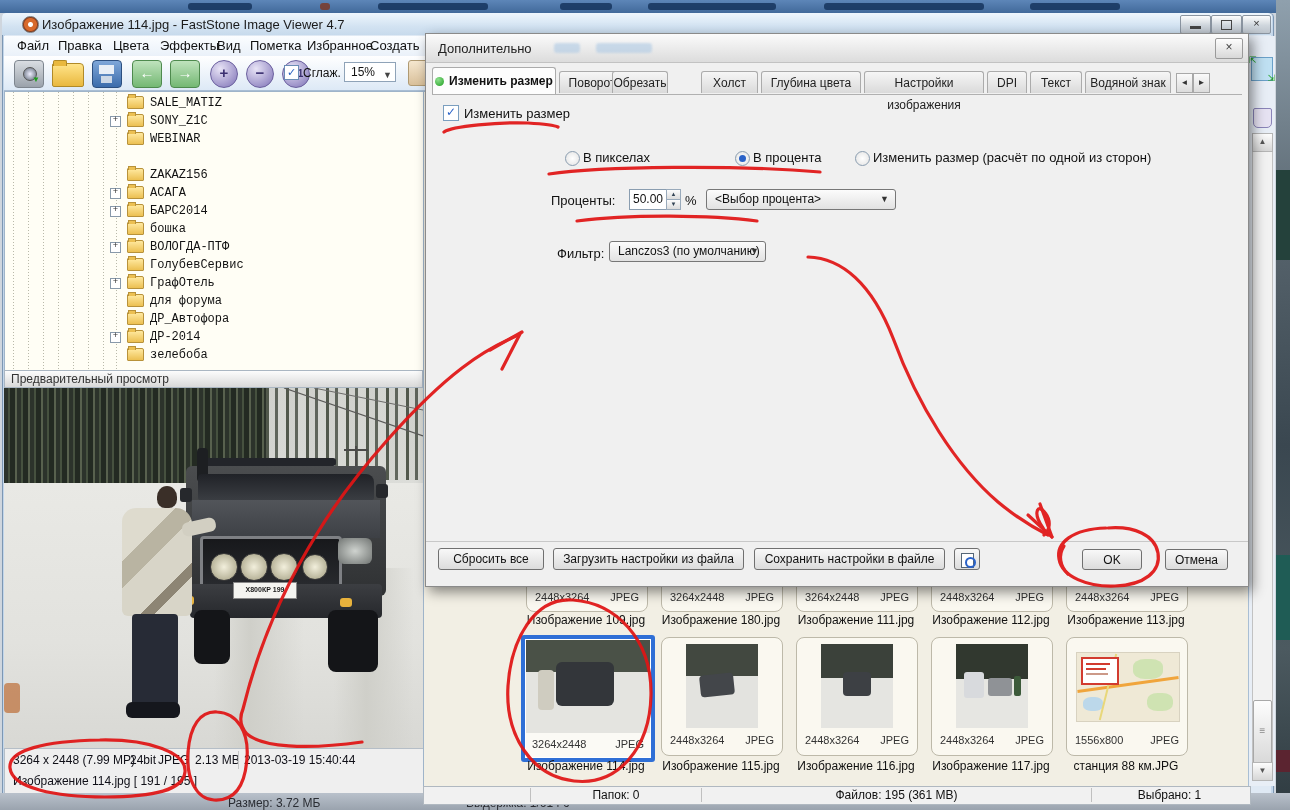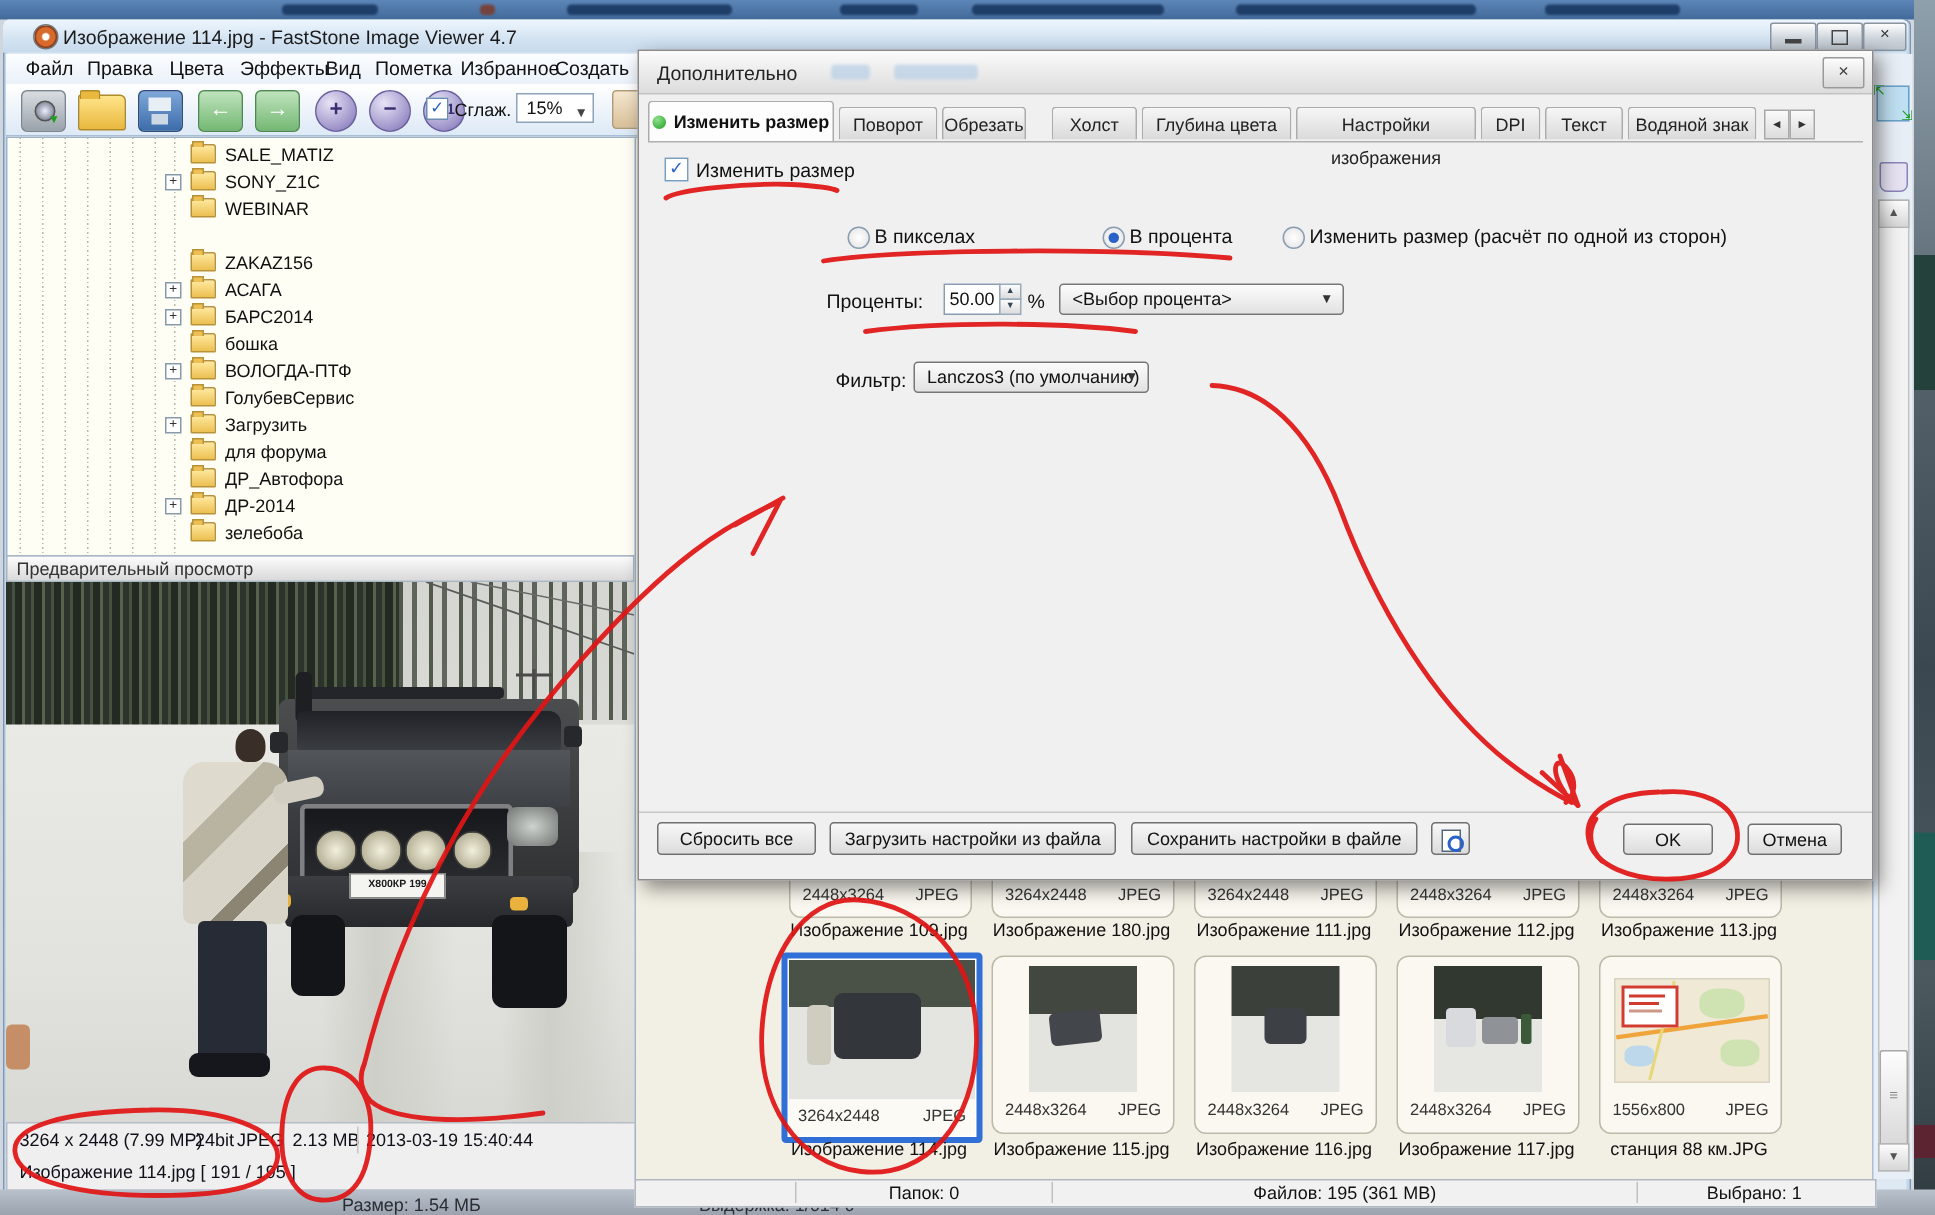--- a/index.html
+++ b/index.html
@@ -43,21 +43,21 @@
     text-align:center;line-height:24px;font-size:15px;color:#3a2f70;font-weight:bold;}
   .zoom11{font-size:10px;line-height:25px;}
   .smoothck{left:284px;top:65px;width:13px;height:13px;background:#fff;border:1px solid #6a8cb5;color:#2a62c0;font-size:11px;line-height:12px;text-align:center;font-weight:bold;}
   .smoothlbl{left:303px;top:66px;font-size:12px;color:#111;}
   .zoomdd{left:344px;top:62px;width:52px;height:20px;background:#fff;border:1px solid #8fa3b8;font-size:12px;color:#111;line-height:18px;padding-left:6px;box-sizing:border-box;}
   .zoomdd .dar{position:absolute;right:3px;top:3px;font-size:9px;color:#444;}
   .handic{left:408px;top:60px;width:18px;height:24px;background:linear-gradient(#f5e7cf,#d9c09a);border:1px solid #b09a72;border-radius:3px;}
   
   .treepanel{left:4px;top:91px;width:419px;height:278px;background:#fffef5;border:1px solid #9fb4c9;overflow:hidden;}
   .vdot{top:0;width:1px;height:278px;background-image:repeating-linear-gradient(to bottom,#b9b9a9 0 1px,transparent 1px 3px);}
-  .trow{left:0;width:398px;height:18px;}
+  .trow{left:0;width:398px;height:18px;font-family:Liberation Mono, monospace;}
   .plusbox{position:absolute;left:106px;top:4px;width:9px;height:9px;background:#fff;border:1px solid #8899aa;font-size:9px;line-height:7px;text-align:center;color:#333;}
   .tfold{position:absolute;left:123px;top:2px;width:15px;height:11px;background:linear-gradient(#ffe9a0,#ecc052);border:1px solid #b8923a;border-radius:1px 2px 1px 1px;}
   .tfold:before{content:"";position:absolute;left:0;top:-3px;width:6px;height:3px;background:#ecc052;border:1px solid #b8923a;border-bottom:none;}
   .tlabel{position:absolute;left:146px;top:2px;font-size:12px;color:#111;white-space:nowrap;}
   
   .pvheader{left:4px;top:370px;width:419px;height:18px;background:linear-gradient(#fcfcfc,#d9d9d9);border:1px solid #aab6c2;font-size:12px;color:#333;line-height:17px;padding-left:6px;box-sizing:border-box;}
   .photo{left:4px;top:388px;width:419px;height:360px;background:#d9dad6;overflow:hidden;}
   .snow{left:0;top:95px;width:419px;height:265px;background:linear-gradient(#e9e9e5,#e2e2de 60%,#d8d8d4);}
   .track{top:180px;height:180px;background:linear-gradient(90deg,transparent,#cfcfc9 40%,transparent);}
   .truckbody{border-radius:6px;background:linear-gradient(#4b4d4f,#2f3133);}
@@ -219,21 +219,21 @@
       <span class="tfold"></span>
       <span class="tlabel">ВОЛОГДА-ПТФ</span>
     </div>
   <div class="abs trow" style="left:4px;top:256px">
       <span class="tfold"></span>
       <span class="tlabel">ГолубевСервис</span>
     </div>
   <div class="abs trow" style="left:4px;top:274px">
       <span class="plusbox">+</span>
       <span class="tfold"></span>
-      <span class="tlabel">Загрузить</span>
+      <span class="tlabel">ГрафОтель</span>
     </div>
   <div class="abs trow" style="left:4px;top:292px">
       <span class="tfold"></span>
       <span class="tlabel">для форума</span>
     </div>
   <div class="abs trow" style="left:4px;top:310px">
       <span class="tfold"></span>
       <span class="tlabel">ДР_Автофора</span>
     </div>
   <div class="abs trow" style="left:4px;top:328px">
@@ -403,41 +403,41 @@
     <span class="abs" style="left:-3px;top:-3px;color:#1d9e1d;font-size:9px">⇱</span>
     <span class="abs" style="right:-3px;bottom:-3px;color:#1d9e1d;font-size:9px">⇲</span>
   </div>
   <div class="abs" style="left:1253px;top:108px;width:17px;height:18px;background:#e6e2f2;border:1px solid #8a84b8;border-radius:2px 2px 5px 5px"></div>
   <div class="abs scrolltrack"></div>
   <div class="abs scrollbtn" style="top:133px"><span>▲</span></div>
   <div class="abs scrollthumb"><span>≡</span></div>
   <div class="abs scrollbtn" style="top:762px"><span>▼</span></div>
 
   <div class="abs behindstrip">
-    <span class="abs" style="left:228px;top:3px">Размер: 1.54 МБ</span>
+    <span class="abs" style="left:228px;top:3px">Размер: 3.72 МБ</span>
     <span class="abs" style="left:466px;top:3px">Выдержка: 1/614 с</span>
   </div>
   <div class="abs bottombar">
     <span class="bcell" style="left:0;width:106px"></span>
     <span class="bcell" style="left:107px;width:170px">Папок: 0</span>
     <span class="bcell" style="left:278px;width:389px">Файлов: 195 (361 МВ)</span>
     <span class="bcell" style="left:668px;width:155px;border-right:none">Выбрано: 1</span>
   </div>
 
   <div class="abs dialog">
     <div class="abs dlgtitle"></div>
     <div class="abs dlgtitletext">Дополнительно</div>
     <div class="abs ghost" style="left:128px;width:26px"></div>
     <div class="abs ghost" style="left:170px;width:56px"></div>
     <div class="abs dlgclose"><span>×</span></div>
 
     <div class="abs tabstrip">
       <div class="tab active" style="left:0;width:124px"><span class="greendot"></span><span>Изменить размер</span></div>
       <div class="tab" style="left:127px;width:66px"><span>Поворот</span></div>
-      <div class="tab" style="left:196px;width:56px"><span>Обрезать</span></div>
+      <div class="tab" style="left:180px;width:56px"><span>Обрезать</span></div>
       <div class="tab" style="left:269px;width:57px"><span>Холст</span></div>
       <div class="tab" style="left:329px;width:100px"><span>Глубина цвета</span></div>
       <div class="tab" style="left:432px;width:120px"><span>Настройки изображения</span></div>
       <div class="tab" style="left:555px;width:40px"><span>DPI</span></div>
       <div class="tab" style="left:598px;width:52px"><span>Текст</span></div>
       <div class="tab" style="left:653px;width:86px"><span>Водяной знак</span></div>
       <div class="tabarrow" style="left:744px"><span>◄</span></div>
       <div class="tabarrow" style="left:761px"><span>►</span></div>
     </div>
 

